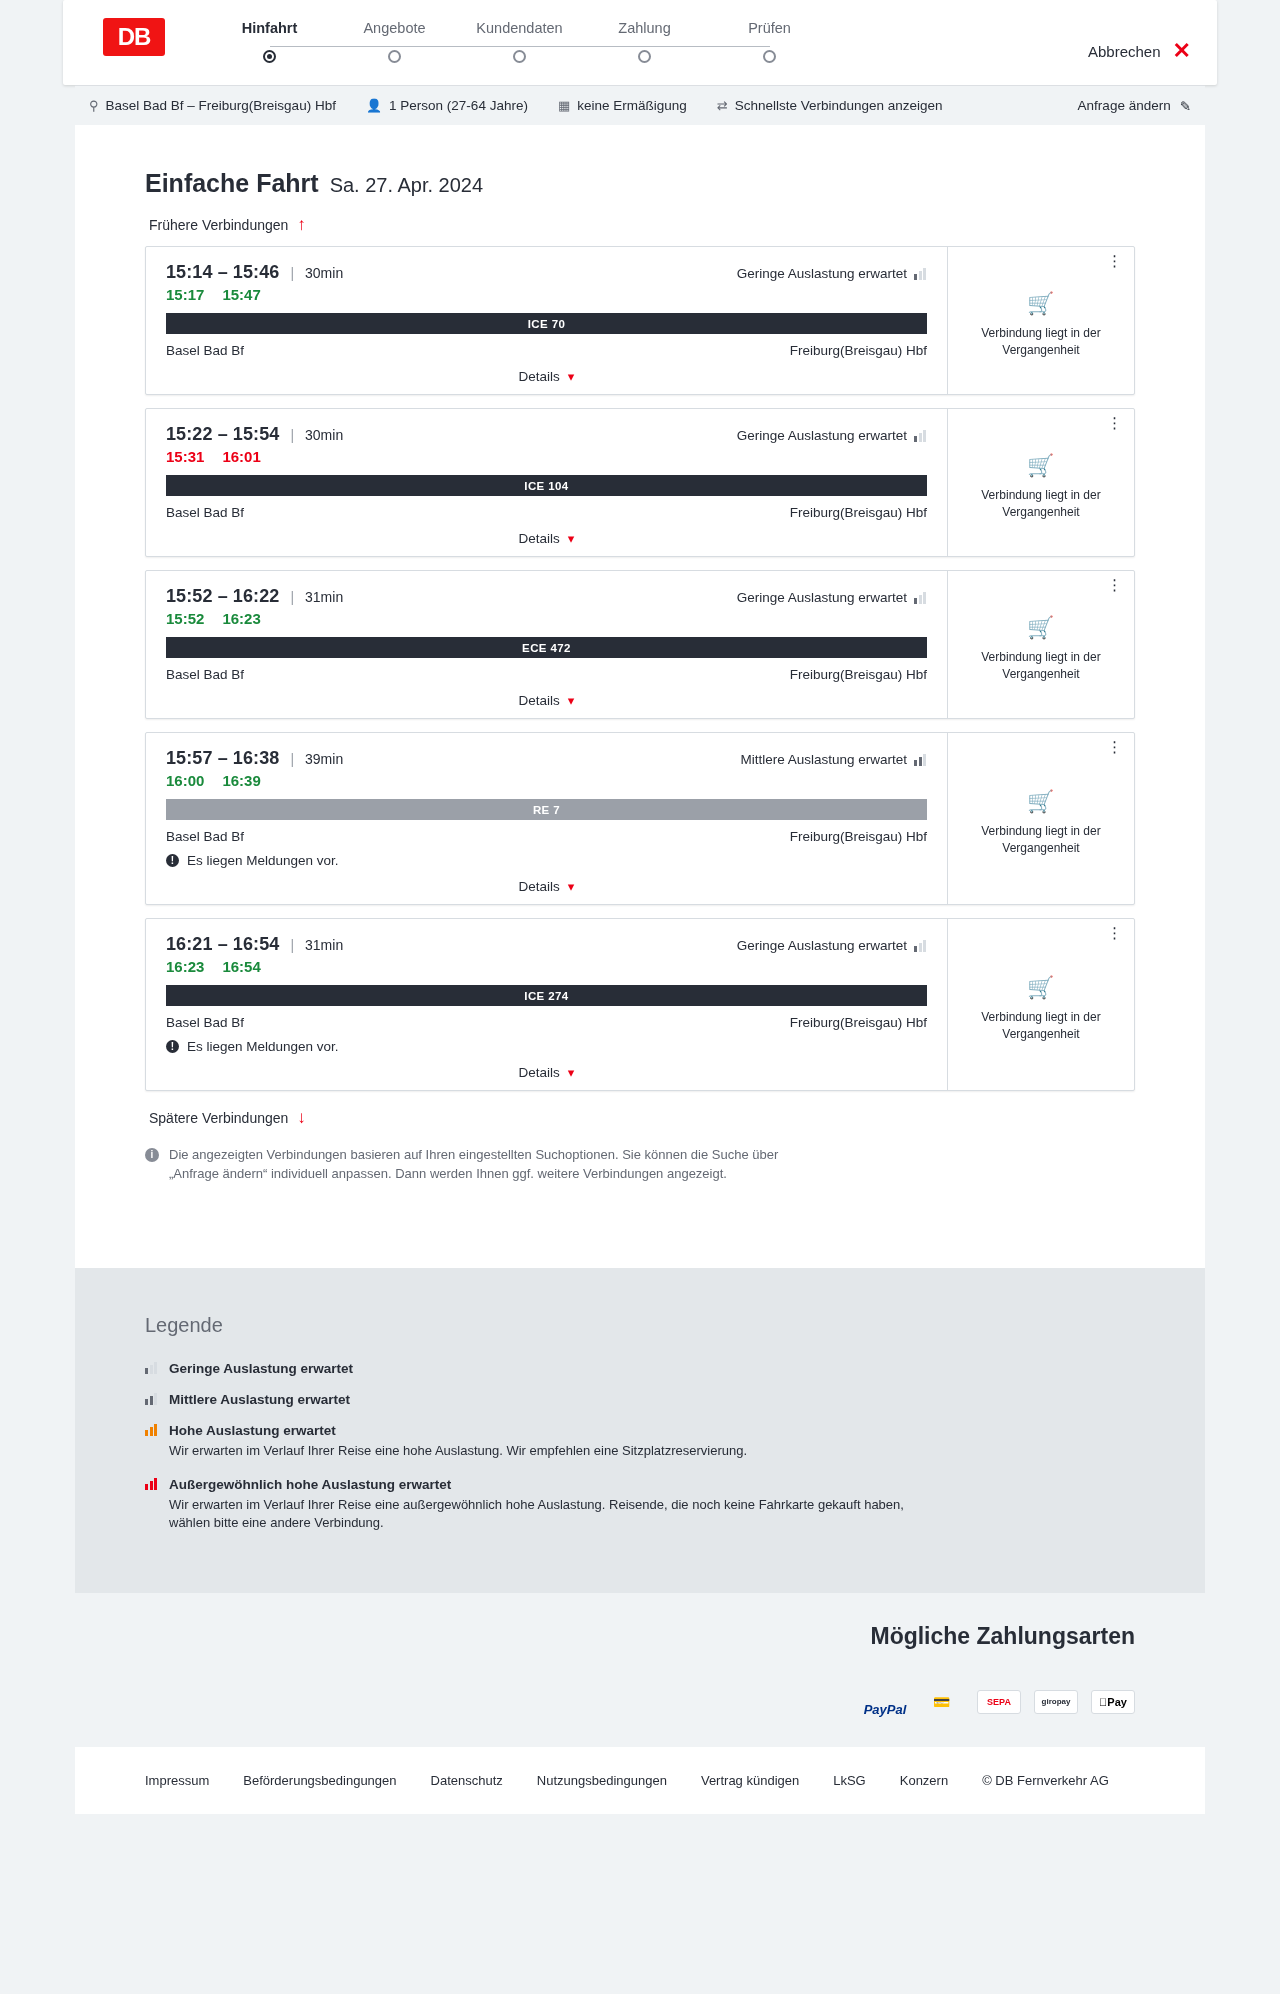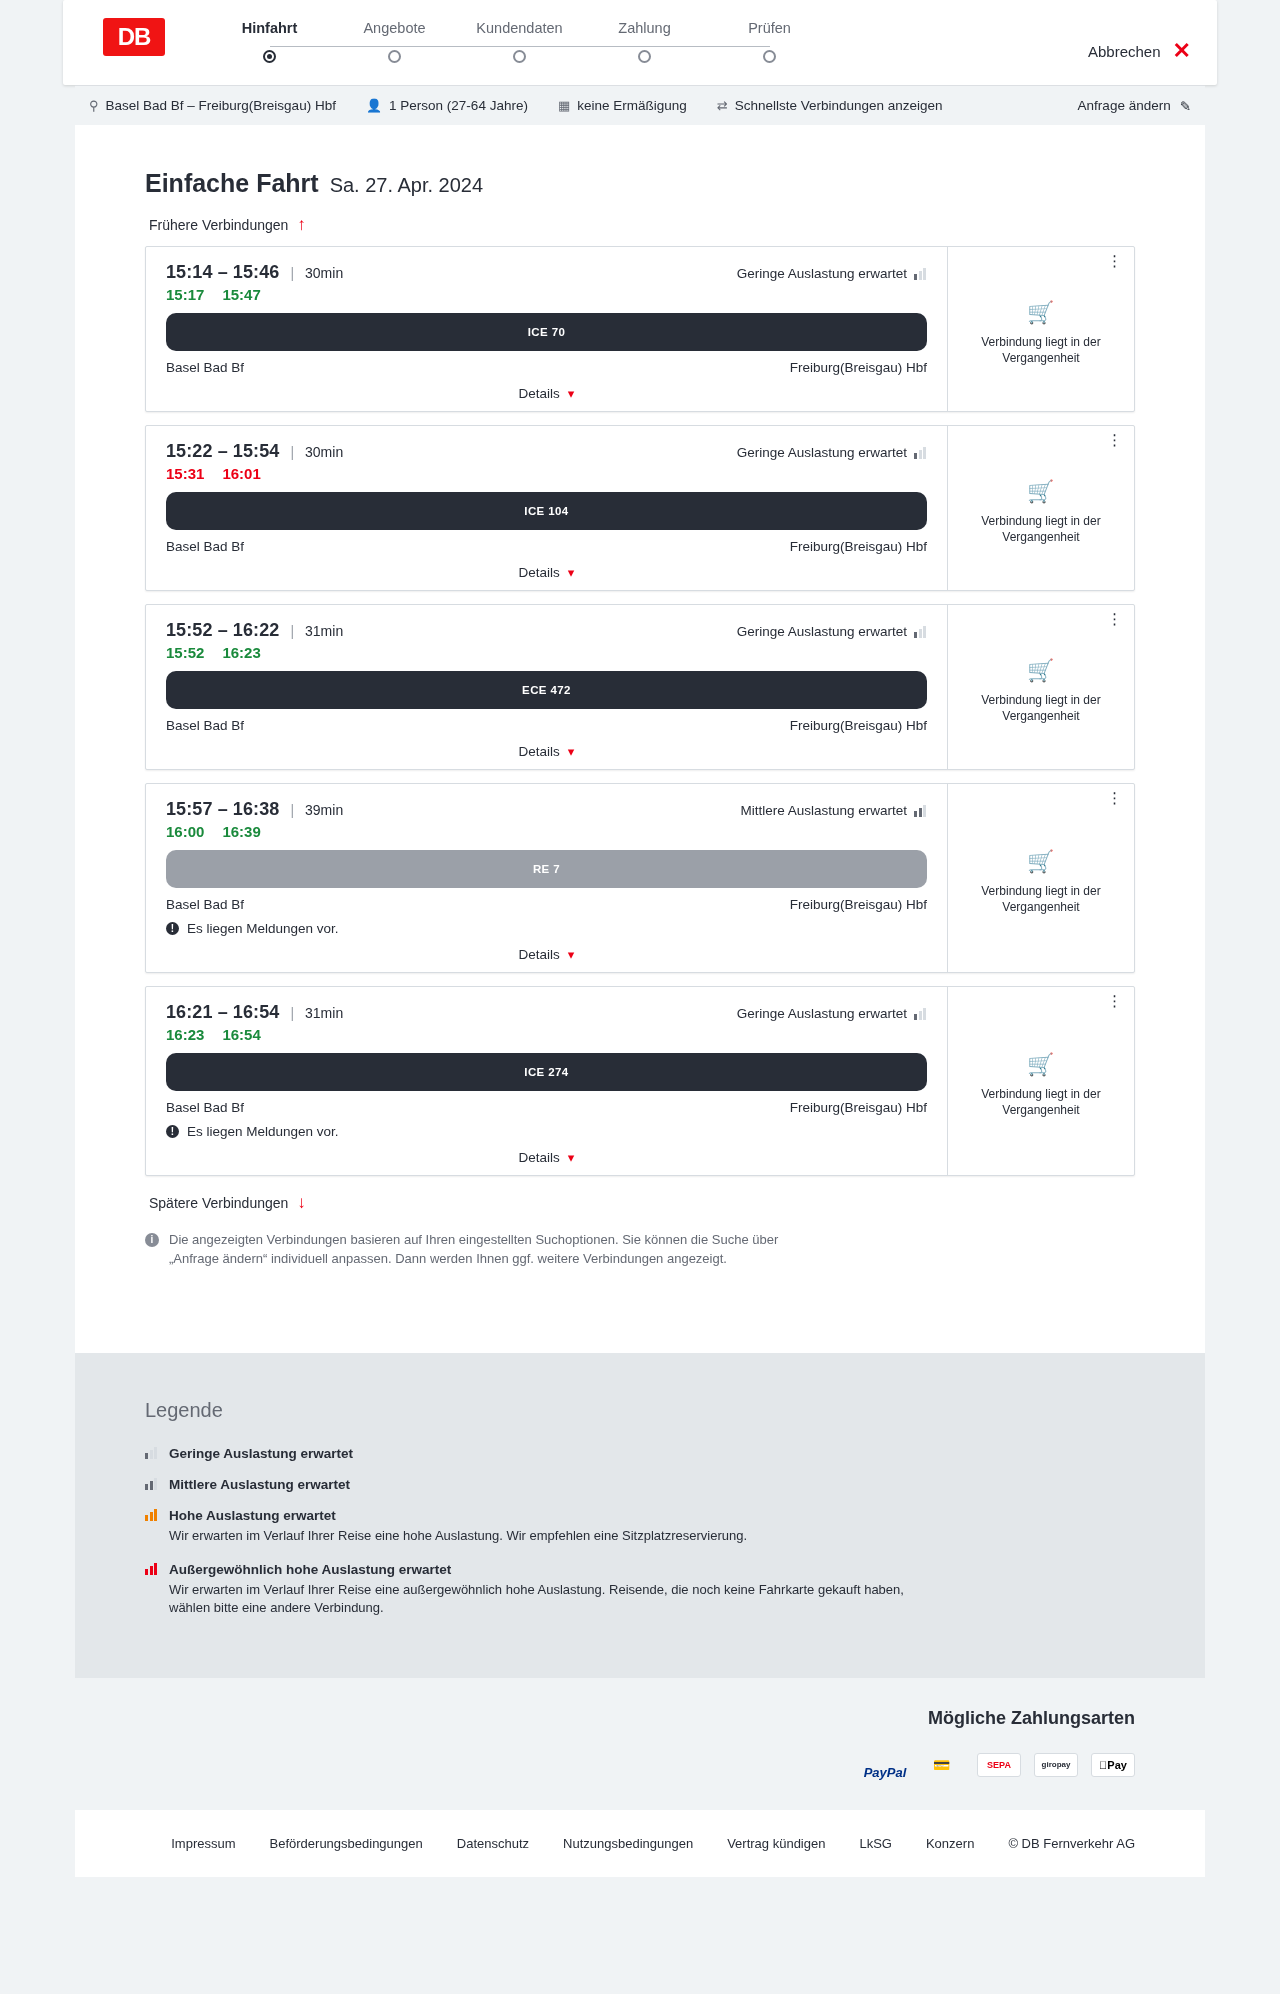--- a/index.html
+++ b/index.html
@@ -164,22 +164,22 @@
     margin-left: auto;
     font-size: 13.5px; color: #282d37;
     display: flex; align-items: center; gap: 7px;
   }
   .row2 { margin-top: 3px; font-size: 15px; font-weight: bold; display: flex; gap: 18px; }
   .rt-green { color: #1a8a3c; }
   .rt-red { color: #ec0016; }
 
   .train-bar {
     margin-top: 10px;
-    height: 38px;
-    border-radius: 10px;
+    height: 21px;
+    border-radius: 0;
     background: #282d37;
     color: #fff;
     font-size: 11.5px;
     font-weight: bold;
     display: flex; align-items: center; justify-content: center;
     letter-spacing: 0.4px;
   }
   .train-bar.regional { background: #9ba0a8; color: #fff; }
 
   .row3 {
@@ -265,40 +265,40 @@
   .bars.mid span:nth-child(1), .bars.mid span:nth-child(2) { background: #646973; }
   .bars.high span { background: #f08100; }
   .bars.vhigh span { background: #ec0016; }
 
   
   .pay-wrap {
     background: #f0f3f5;
     padding: 30px 70px 26px 70px;
     text-align: right;
   }
-  .pay-title { font-size: 18px; font-weight: bold; margin-bottom: 16px; }
+  .pay-title { font-size: 23px; font-weight: bold; margin-bottom: 32px; }
   .pay-icons { display: flex; justify-content: flex-end; align-items: center; gap: 13px; }
   .pay-ic {
     height: 24px; min-width: 44px;
     border: 1px solid #d7dce1;
     background: #fff;
     border-radius: 3px;
     display: flex; align-items: center; justify-content: center;
     font-size: 9px; font-weight: bold;
   }
   .pay-ic.paypal { color: #003087; border: none; background: transparent; font-size: 13px; font-style: italic; margin-top: 15px; }
   .pay-ic.sepa { color: #ec0016; }
   .pay-ic.giro { color: #282d37; font-size: 8px; }
   .pay-ic.apple { color: #000; font-size: 11px; }
   .pay-ic.cc { color: #646973; font-size: 14px; background: transparent; border: none; }
 
   .footer-links {
     background: #fff;
     padding: 26px 70px;
-    display: flex; justify-content: flex-end; gap: 34px;
+    display: flex; justify-content: flex-start; gap: 34px;
     font-size: 13px;
     color: #282d37;
   }
   .footer-links span { cursor: pointer; }
   .footer-links span.copy { cursor: default; }
 </style>
 </head>
 <body>
 
 <div class="page">

